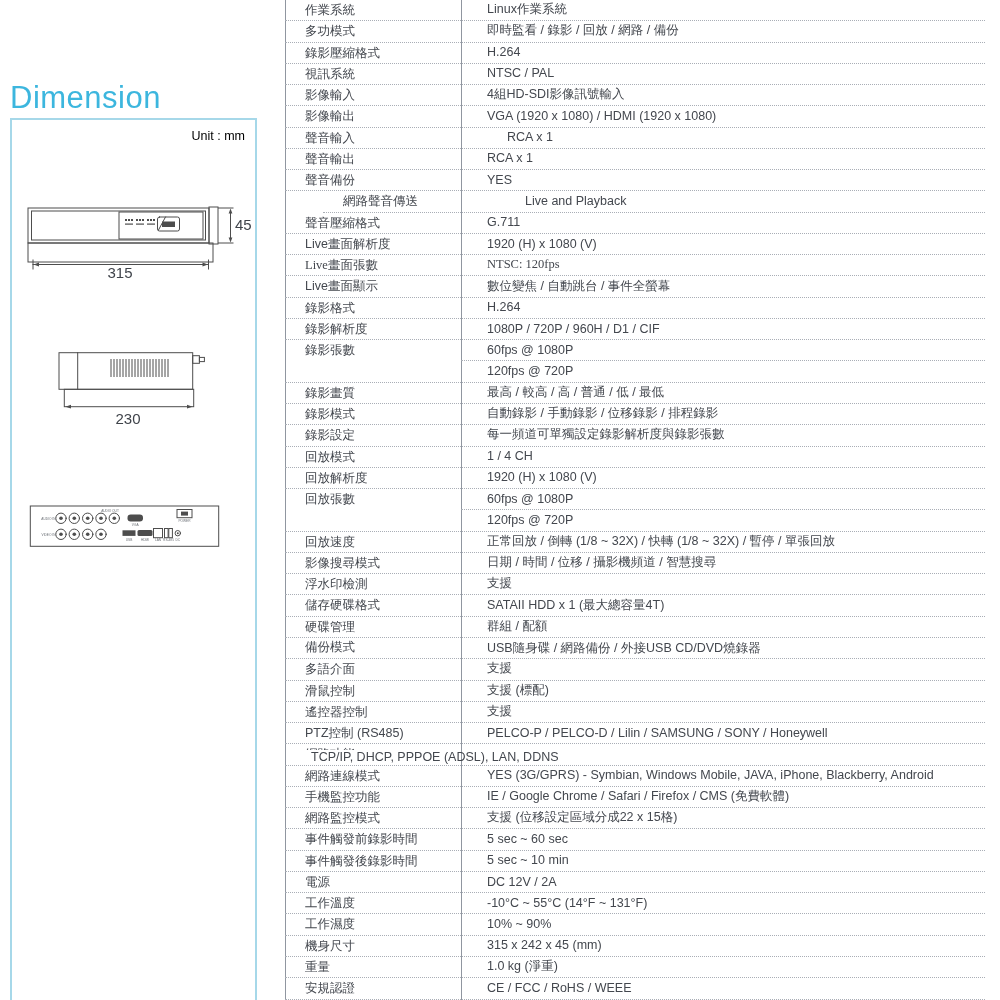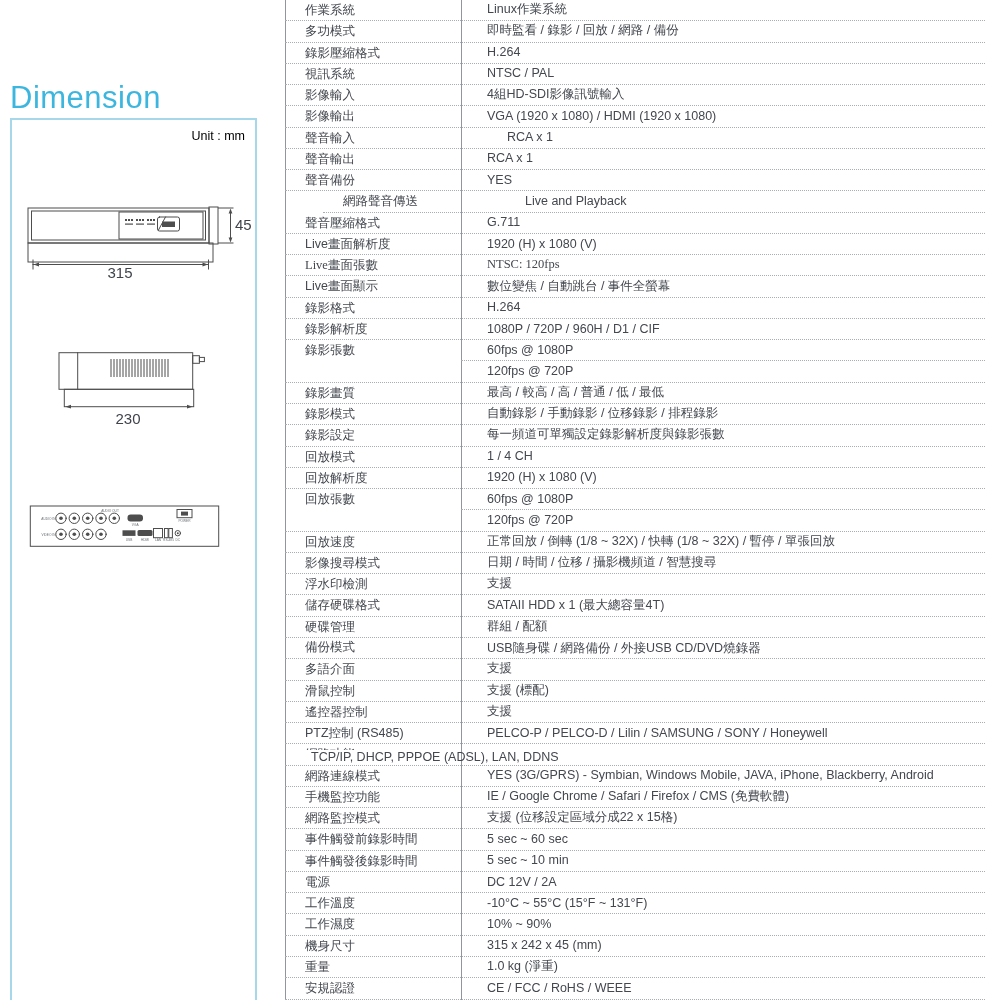--- a/index.html
+++ b/index.html
@@ -500,21 +500,21 @@
   <div class="row" style="height: 21.28px;">
     <div class="cell label">電源</div>
     <div class="cell values">
           <div class="value-line">DC 12V / 2A</div>
         </div>
   </div>
 
   <div class="row" style="height: 21.28px;">
     <div class="cell label">工作溫度</div>
     <div class="cell values">
-          <div class="value-line">-10°C ~ 55°C (15°F ~ 131°F)</div>
+          <div class="value-line">-10°C ~ 55°C (14°F ~ 131°F)</div>
         </div>
   </div>
 
   <div class="row" style="height: 21.28px;">
     <div class="cell label">工作濕度</div>
     <div class="cell values">
           <div class="value-line">10% ~ 90%</div>
         </div>
   </div>
 

